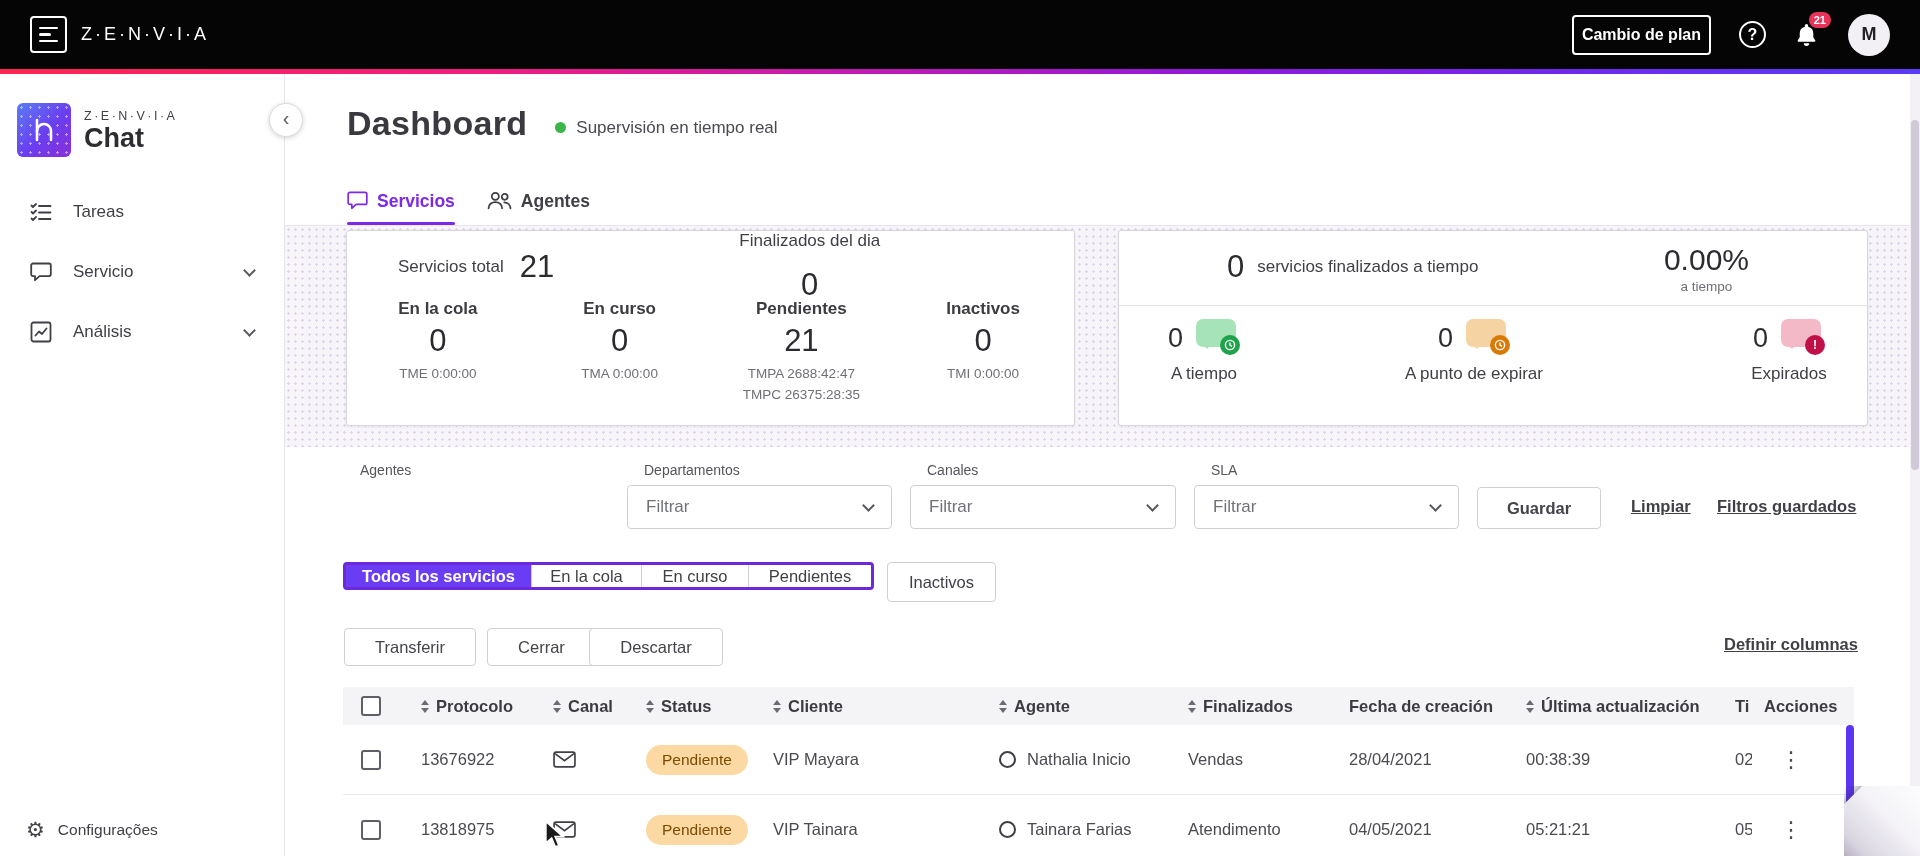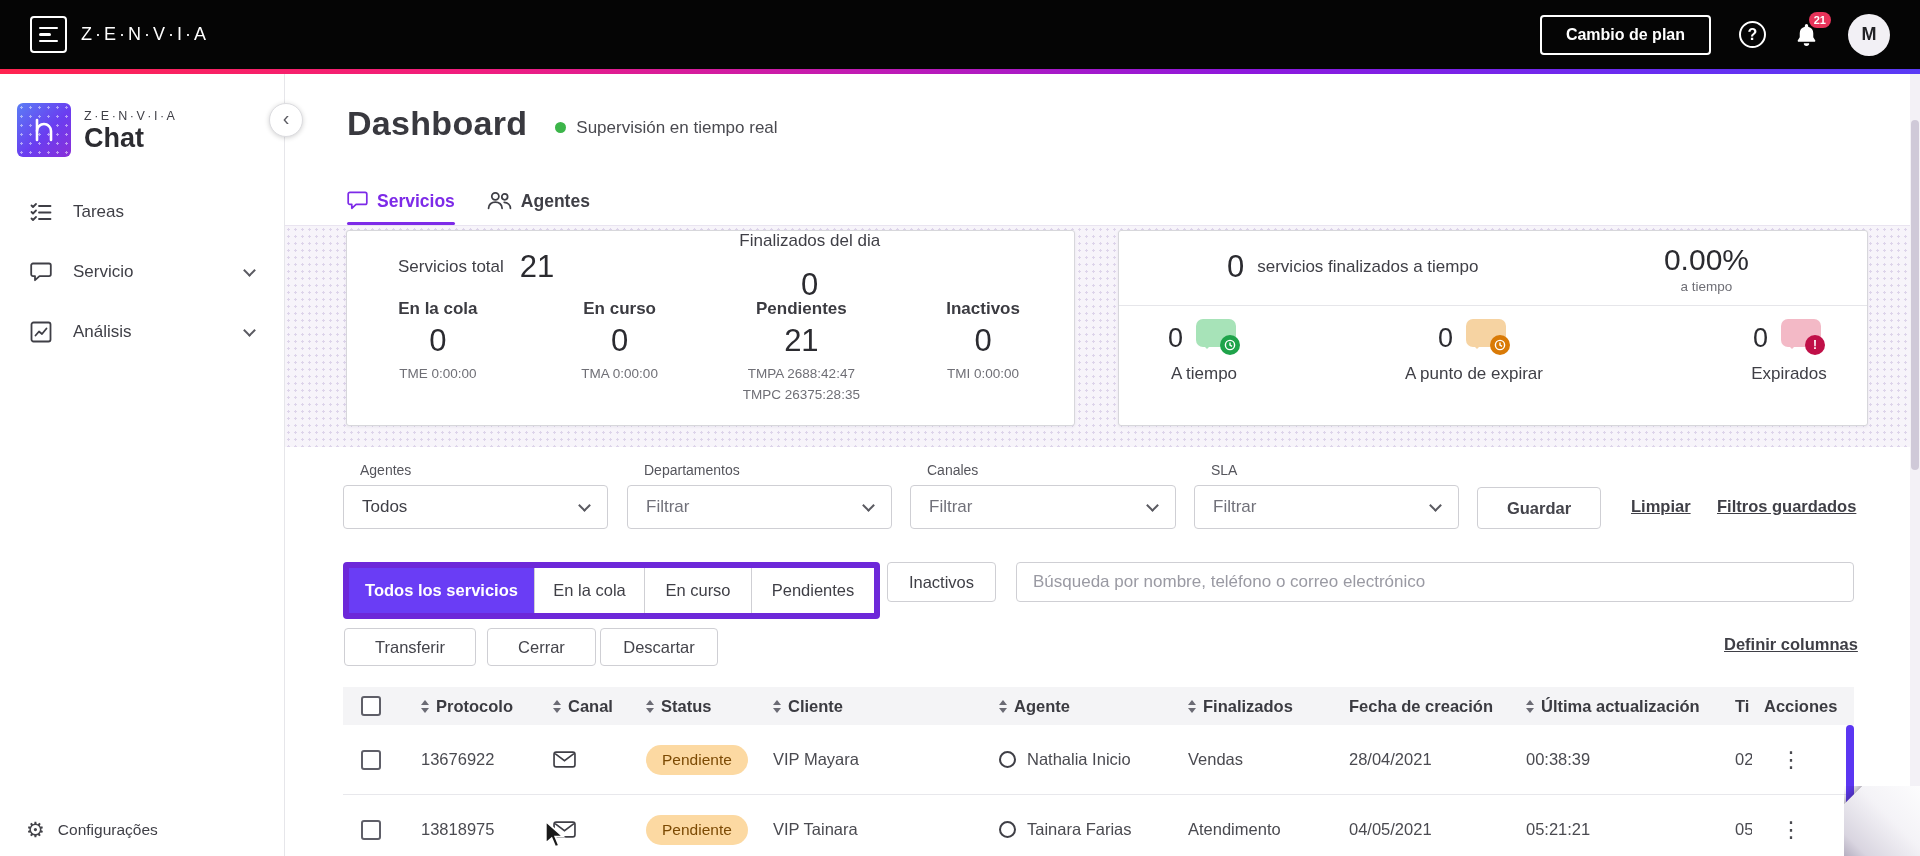--- a/index.html
+++ b/index.html
@@ -7,21 +7,21 @@
   body{font-family:"Liberation Sans","DejaVu Sans",sans-serif;background:#fff;overflow:hidden;position:relative;color:#3f3f46;}
 
   
   .topbar{position:absolute;top:0;left:0;width:1920px;height:69px;background:#050505;display:flex;align-items:center;padding:0 30px;z-index:30;}
   .brand{display:flex;align-items:center;gap:14px;}
   .brand-icon{width:37px;height:37px;border:2.5px solid #fff;border-radius:4px;display:flex;flex-direction:column;justify-content:center;gap:4px;padding:7px;}
   .brand-icon i{display:block;height:2.5px;background:#fff;border-radius:2px;}
   .brand-icon i:nth-child(2){width:65%;}
   .brand-text{color:#fff;font-size:18px;letter-spacing:3px;}
   .topbar-right{margin-left:auto;display:flex;align-items:center;gap:28px;}
-  .btn-plan{border:2px solid #fff;background:transparent;color:#fff;font-size:16px;font-weight:700;padding:9px 24px;border-radius:4px;font-family:inherit;cursor:pointer;}
+  .btn-plan{border:2px solid #fff;background:transparent;color:#fff;font-size:16px;font-weight:700;padding:9px 8px;border-radius:4px;font-family:inherit;cursor:pointer;}
   .help-ring{width:27px;height:27px;border:2px solid #fff;border-radius:50%;color:#fff;font-size:16px;font-weight:700;display:flex;align-items:center;justify-content:center;cursor:pointer;}
   .bell-wrap{position:relative;cursor:pointer;width:26px;height:28px;}
   .notif-badge{position:absolute;top:-9px;right:-11px;background:#e8335a;color:#fff;font-size:11px;font-weight:700;border-radius:10px;padding:2px 5px;line-height:1.1;}
   .avatar{width:42px;height:42px;border-radius:50%;background:#f2f0f5;color:#222226;display:flex;align-items:center;justify-content:center;font-weight:700;font-size:18px;cursor:pointer;}
 
   .gradient-bar{position:absolute;top:69px;left:0;width:1920px;height:5px;z-index:31;
     background:linear-gradient(90deg,#ff2450 0%,#f01d7f 25%,#c01bb4 45%,#8d18dd 65%,#6a2cf0 85%,#5a3bf5 100%);}
 
   
   .sidebar{position:absolute;top:74px;left:0;width:285px;height:782px;background:#fff;border-right:1px solid #e6e6ea;z-index:20;}
@@ -100,34 +100,34 @@
   .select-value{font-size:17px;color:#71717a;}
   .field.first .select-value{color:#3f3f46;}
   .dd-chev{width:9px;height:9px;border-right:2px solid #5a5a61;border-bottom:2px solid #5a5a61;transform:rotate(45deg);margin-top:-4px;}
   .btn{border:1px solid #cfcfd4;border-radius:4px;background:#fff;font-family:inherit;font-size:16.5px;color:#44444b;cursor:pointer;}
   .btn-guardar{position:absolute;left:1192px;top:413px;width:124px;height:42px;font-weight:600;}
   .link{font-size:16.5px;color:#3f3f46;text-decoration:underline;font-weight:600;cursor:pointer;position:absolute;}
   .link-limpiar{left:1346px;top:423px;}
   .link-saved{left:1432px;top:423px;}
 
   
-  .stab-group{position:absolute;left:58px;top:488px;height:57px;display:flex;border:6px solid #6d28d9;border-radius:4px;overflow:hidden;background:#ef4444;}
+  .stab-group{position:absolute;left:58px;top:488px;height:28px;display:flex;border:3px solid #6d28d9;border-radius:4px;overflow:hidden;background:#ef4444;}
   .stab{height:100%;display:flex;align-items:center;justify-content:center;font-size:16.5px;color:#3f3f46;cursor:pointer;border-left:1px solid #cfcfd4;background:#fff;}
   .stab:first-child{border-left:none;}
   .stab.active{background:#6a3df5;color:#fff;font-weight:700;}
   .stab-inactivos{position:absolute;left:602px;top:488px;width:109px;height:40px;display:flex;align-items:center;justify-content:center;font-size:16.5px;color:#3f3f46;border:1px solid #cfcfd4;border-radius:4px;background:#fff;cursor:pointer;}
   .search-box{position:absolute;left:731px;top:488px;width:838px;height:40px;border:1px solid #cfcfd4;border-radius:4px;background:#fff;}
   .search-box input{width:100%;height:100%;border:none;outline:none;font-family:inherit;font-size:17px;color:#3f3f46;padding:0 16px;background:transparent;}
   .search-box input::placeholder{color:#9a9aa3;}
 
   
   .bulk{position:absolute;top:554px;height:38px;}
   .b-transferir{left:59px;width:132px;}
   .b-cerrar{left:202px;width:109px;}
-  .b-descartar{left:315px;width:118px;}
+  .b-descartar{left:304px;width:134px;}
   .link-columns{left:1439px;top:561px;}
 
   
   .table{position:absolute;left:58px;top:613px;width:1511px;}
   .tr{display:grid;grid-template-columns:66px 132px 93px 127px 226px 189px 161px 177px 209px 29px 102px;align-items:center;}
   .thead{height:38px;background:#f4f4f6;font-weight:700;color:#3b3b41;font-size:16.5px;}
   .th{display:flex;align-items:center;padding-left:12px;white-space:nowrap;overflow:hidden;cursor:pointer;}
   .sort{display:inline-flex;flex-direction:column;gap:3px;margin-right:7px;flex:none;}
   .sort i{width:0;height:0;border-left:4px solid transparent;border-right:4px solid transparent;}
   .sort .up{border-bottom:5px solid #6b6b74;}
@@ -338,24 +338,20 @@
           <span class="sla-bubble bub-pink"></span>
           <span class="sla-dot dot-pink">!</span>
         </span>
       </div>
       <div class="sla-label">Expirados</div>
     </div>
   </section>
 
   <div class="field first" style="left:58px;width:265px;">
     <div class="field-label">Agentes</div>
-    <div class="select-box" style="width:265px;">
-      <span class="select-value">Todos</span>
-      <span class="dd-chev"></span>
-    </div>
   </div>
   <div class="field" style="left:342px;width:265px;">
     <div class="field-label">Departamentos</div>
     <div class="select-box" style="width:265px;">
       <span class="select-value">Filtrar</span>
       <span class="dd-chev"></span>
     </div>
   </div>
   <div class="field" style="left:625px;width:266px;">
     <div class="field-label">Canales</div>
@@ -375,23 +371,20 @@
   <a class="link link-limpiar">Limpiar</a>
   <a class="link link-saved">Filtros guardados</a>
 
   <div class="stab-group">
     <div class="stab active" style="width:185px;">Todos los servicios</div>
     <div class="stab" style="width:110px;">En la cola</div>
     <div class="stab" style="width:107px;">En curso</div>
     <div class="stab" style="width:123px;">Pendientes</div>
   </div>
   <div class="stab-inactivos">Inactivos</div>
-  <div class="search-box">
-    <input type="text" placeholder="Búsqueda por nombre, teléfono o correo electrónico" style="">
-  </div>
 
   <button class="btn bulk b-transferir">Transferir</button>
   <button class="btn bulk b-cerrar">Cerrar</button>
   <button class="btn bulk b-descartar">Descartar</button>
   <a class="link link-columns">Definir columnas</a>
 
   <div class="table">
     <div class="tr thead">
       <div class="th">
           <span class="checkbox"></span>

